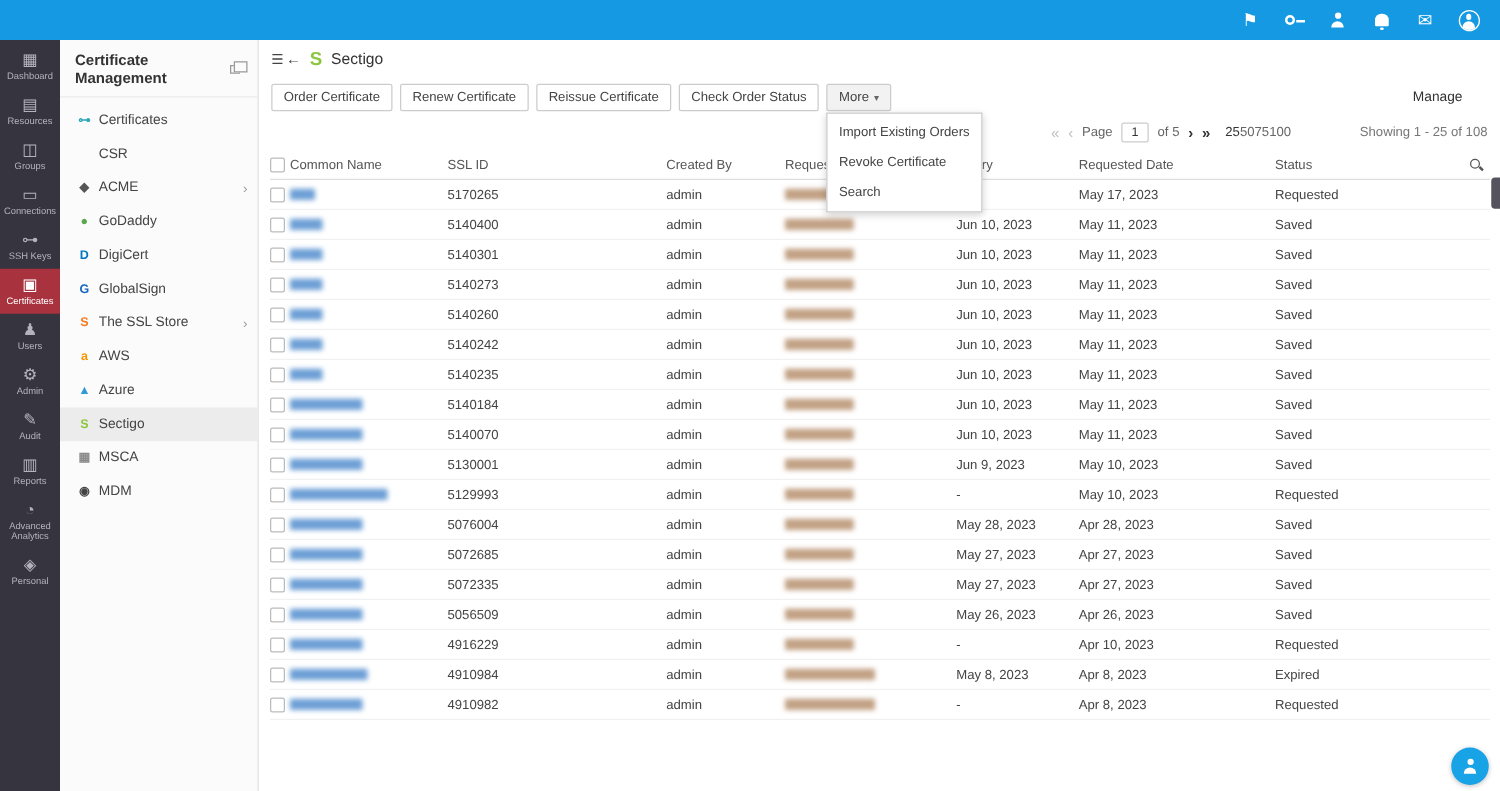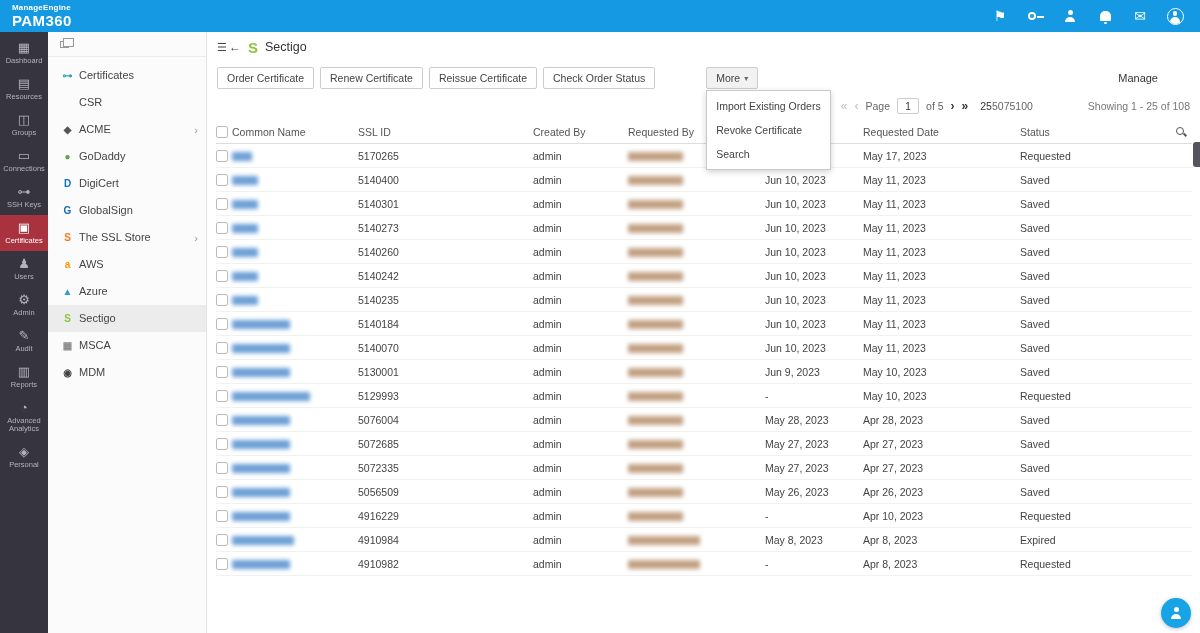--- a/index.html
+++ b/index.html
@@ -62,26 +62,26 @@
   .snav-item .chev { margin-left:auto; color:#999; font-size:11px; line-height:10px; }
 
   
   .main { position:absolute; left:207px; top:32px; right:0; bottom:0; background:#fff; }
   .page-head { display:flex; align-items:center; gap:7px; padding:7px 0 3px 10px; height:26px; }
   .ham { font-size:11px; color:#444; letter-spacing:-1px; }
   .backarr { font-size:12px; color:#444; margin-left:-4px; }
   .s-logo { color:#8cc63f; font-weight:bold; font-size:15px; line-height:15px; }
   .page-title { font-size:12.5px; color:#333; }
 
-  .toolbar { display:flex; align-items:center; padding:9px 12px 0 10px; }
+  .toolbar { display:flex; align-items:center; padding:9px 0 0 10px; }
   .tb-btns { display:flex; gap:6px; }
   .btn { position:relative; display:inline-flex; align-items:center; gap:4px; height:22px;
     background:#fff; border:1px solid #ccc; border-radius:2px; padding:0 9px;
     font-size:10.5px; color:#444; cursor:pointer; white-space:nowrap; }
-  .btn.open { background:#f2f2f2;margin-left:45px; }
+  .btn.open { background:#f2f2f2; }
   .caret { font-size:8px; color:#666; }
   .manage { margin-left:auto; margin-right:30px; font-size:11px; color:#333; cursor:pointer; }
 
   .dropdown { position:absolute; top:22px; left:-1px; min-width:100px; background:#fff;
     border:1px solid #c9c9c9; box-shadow:0 2px 6px rgba(0,0,0,.18); z-index:50; padding:3px 0; }
   .dd-item { font-size:10.5px; color:#444; padding:6px 9px; white-space:nowrap; cursor:pointer; }
 
   .pagerow { display:flex; justify-content:flex-end; align-items:center; gap:7px;
     padding:9px 10px 3px 0; font-size:10.5px; color:#888; }
   .pg { font-size:12px; line-height:10px; cursor:pointer; }
@@ -113,24 +113,20 @@
   .edge-tab { position:absolute; right:0; top:142px; width:7px; height:25px; background:#55545e;
     border-radius:3px 0 0 3px; z-index:40; cursor:pointer; }
   .fab { position:absolute; right:9px; bottom:5px; width:30px; height:30px; border-radius:50%;
     background:#18a3e6; z-index:40; display:flex; align-items:center; justify-content:center;
     box-shadow:0 1px 4px rgba(0,0,0,.25); cursor:pointer; }
 </style>
 </head>
 <body>
 
 <div class="topbar">
-  <div class="brand">
-    <div class="me">ManageEngine</div>
-    <div class="pam">PAM360</div>
-  </div>
   <div class="top-icons">
     <span class="tico glyph">⚑</span>
     <span class="tico">
         <span class="i-key"></span>
       </span>
     <span class="tico">
         <span class="i-user"></span>
       </span>
     <span class="tico">
         <span class="i-bell"></span>
@@ -188,20 +184,21 @@
     <span class="lbl">Advanced Analytics</span>
   </div>
     <div class="pnav-item">
     <span class="g">◈</span>
     <span class="lbl">Personal</span>
   </div>
   </div>
 
 <div class="snav">
   <div class="snav-head">
+    <span>Certificate Management</span>
     <span class="i-popout"></span>
   </div>
   <div class="snav-list">
       <div class="snav-item">
     <span class="ic" style="color: rgb(42, 166, 184);">⊶</span>
     <span class="lbl">Certificates</span>
 
   </div>
       <div class="snav-item">
     <span class="ic"></span>

